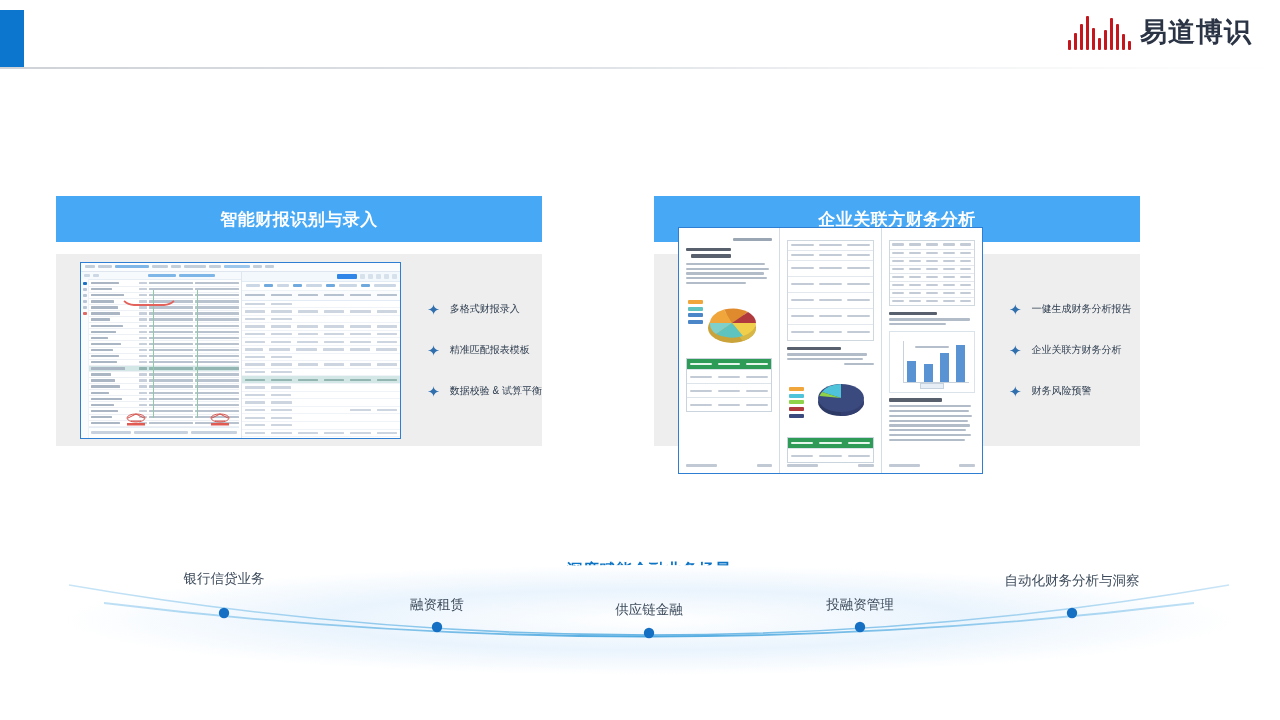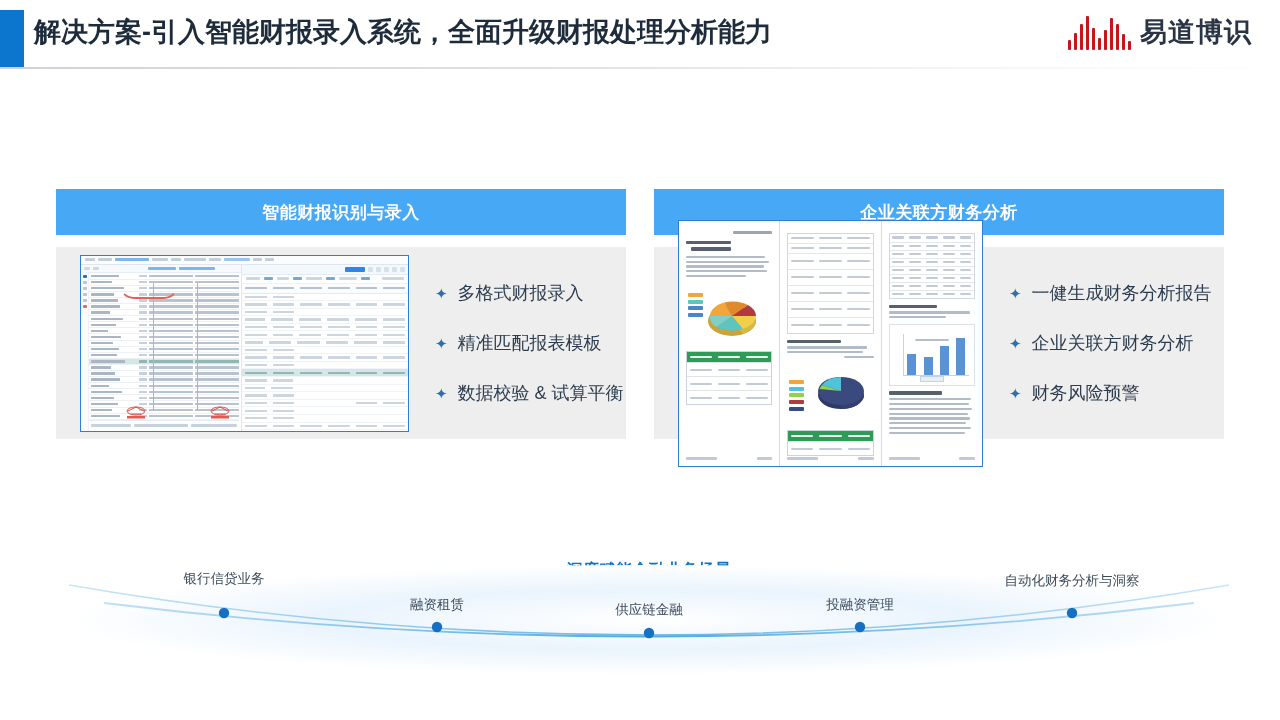--- a/index.html
+++ b/index.html
@@ -30,21 +30,21 @@
 
   
   .banner{
     position:absolute;left:56px;top:110px;width:1168px;height:58px;
     background:#0a6ebd;color:#fff;
     display:flex;align-items:center;justify-content:center;
     font-size:19px;font-weight:bold;letter-spacing:.5px;
   }
 
   
-  .col{position:absolute;top:189px;width:570px;}
+  .col{position:absolute;top:196px;width:486px;}
   .col-left{left:56px;}
   .col-right{left:654px;}
   .col-head{
     height:46px;background:#47a8f5;color:#fff;
     display:flex;align-items:center;justify-content:center;
     font-size:17px;font-weight:bold;letter-spacing:.5px;
   }
   .col-body{
     margin-top:12px;height:192px;background:#eeeeee;
     display:flex;align-items:center;position:relative;
@@ -122,41 +122,40 @@
   .bc-title i{display:inline-block;height:2.2px;width:40%;background:#b5bfcb;border-radius:1px;}
   .bars{display:flex;align-items:flex-end;justify-content:space-around;height:100%;border-left:.8px solid #c8d2dc;border-bottom:.8px solid #c8d2dc;box-sizing:border-box;}
   .bars b{display:block;width:9px;background:#5a93d4;}
   .bc-legend{position:absolute;bottom:-1px;left:0;right:0;text-align:center;}
   .bc-legend i{display:inline-block;height:4px;width:22px;background:#e8eef5;border:.8px solid #c6d2de;}
 
   
   .bullets{margin-left:26px;display:flex;flex-direction:column;gap:26px;}
   .bullet{display:flex;align-items:center;gap:10px;}
   .bullet .mark{color:#2f6fae;font-size:15px;line-height:1;}
-  .bullet .txt{font-size:18px;color:#2d3c4e;white-space:nowrap;}
+  .bullet .txt{font-size:10px;color:#2d3c4e;white-space:nowrap;}
 
   
   .scene{position:absolute;left:9px;top:545;width:1280px;height:175px;}
   .scene-title{
     position:absolute;left:0;right:0;top:15px;text-align:center;
     font-size:16px;font-weight:bold;color:#0d74c4;letter-spacing:.5px;
   }
   .scene svg{position:absolute;left:0;top:0;}
   .node-label{
     position:absolute;font-size:13.5px;color:#3c4a5a;white-space:nowrap;transform:translateX(-50%);
   }
 </style>
 </head>
 <body>
 
 <div class="slide">
 
   <div class="header">
     <div class="header-accent"></div>
-    <div class="header-title">解决方案-引入智能财报录入系统，全面升级财报处理分析能力</div>
     <div class="logo">
       <div class="logo-mark">
         <i style="height:10px"></i>
           <i style="height:17px"></i>
           <i style="height:26px"></i>
         <i style="height:34px"></i>
           <i style="height:22px"></i>
           <i style="height:12px"></i>
         <i style="height:20px"></i>
           <i style="height:32px"></i>

